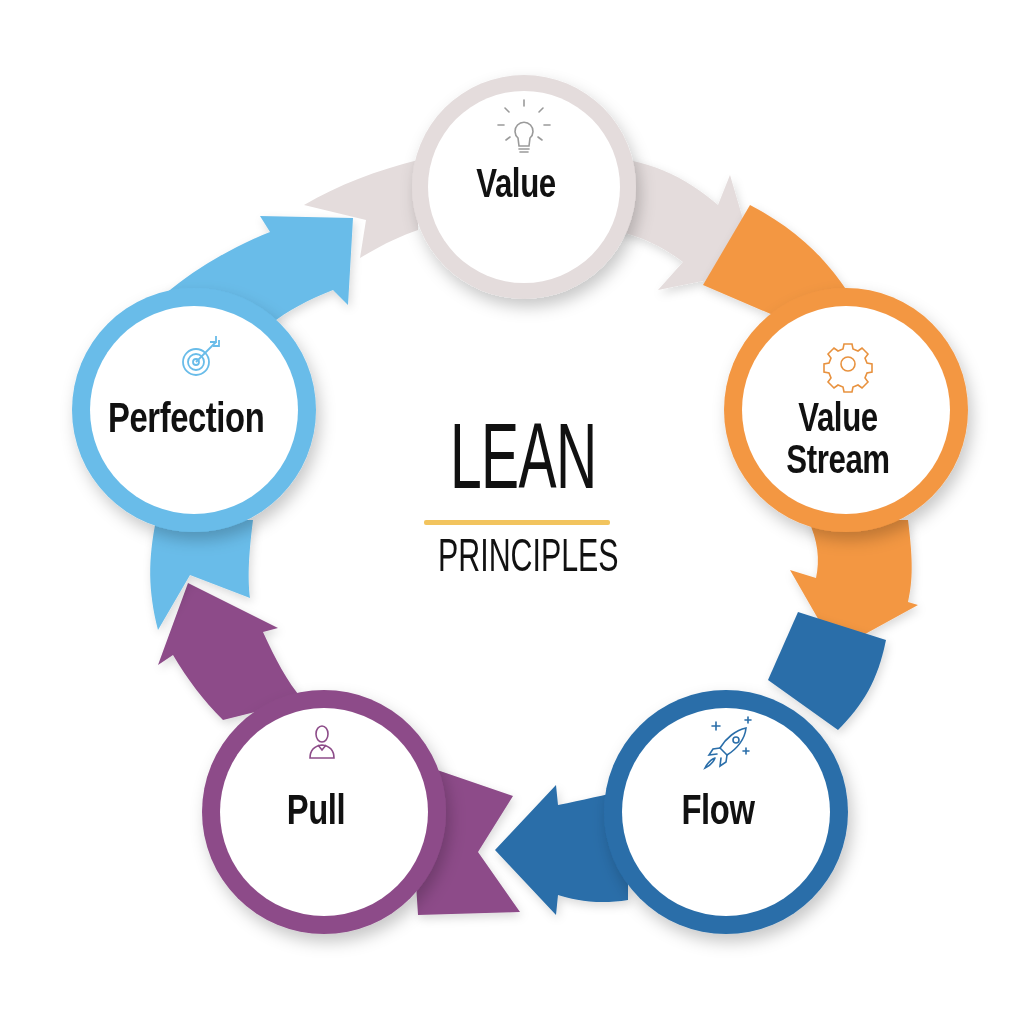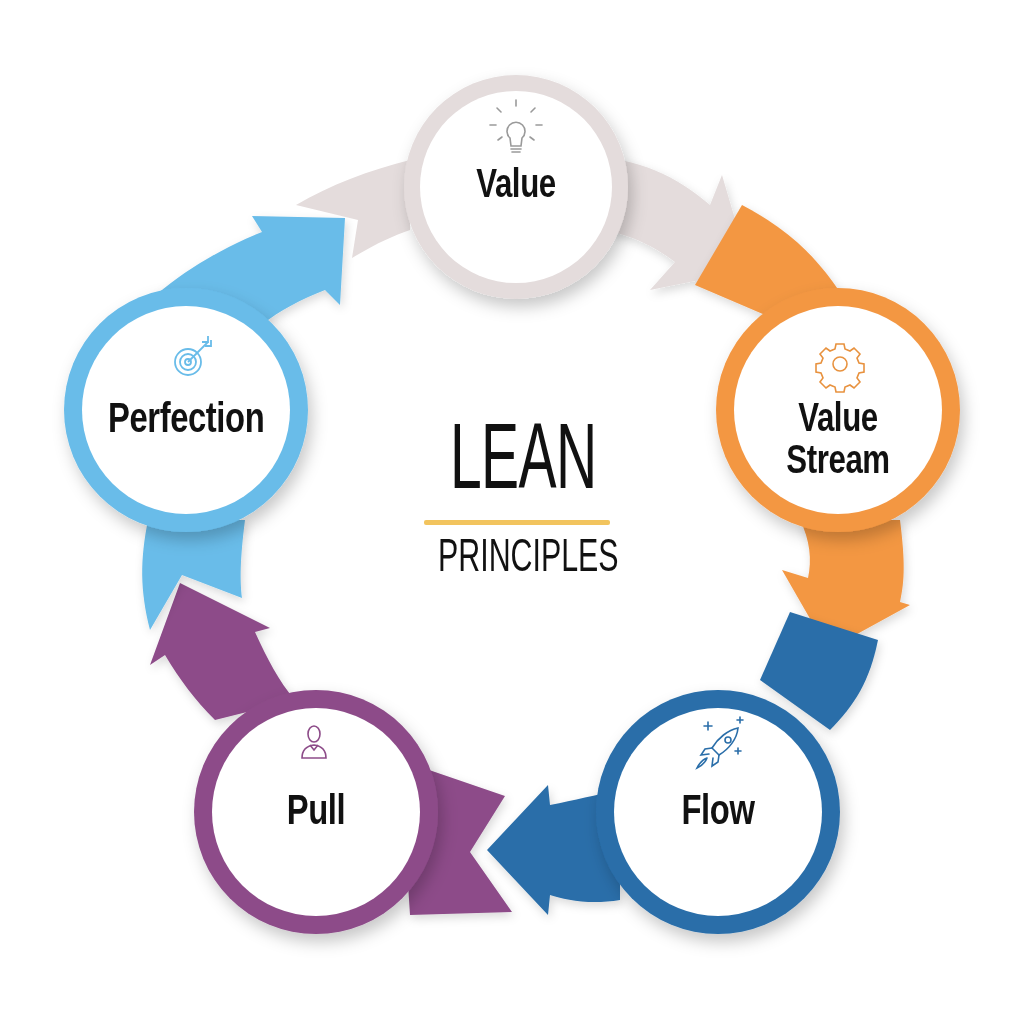--- a/index.html
+++ b/index.html
@@ -1,17 +1,17 @@
 <!DOCTYPE html>
 <html><head>
 <meta charset="utf-8">
 <style>
   html, body { margin:0; padding:0; background:#ffffff; }
   body { width:1024px; height:1024px; position:relative; overflow:hidden; font-family:"Liberation Sans", sans-serif; }
-  #stage { position:absolute; left:0; top:0; width:908px; height:1024px; }
+  #stage { position:absolute; left:0; top:0; width:908px; height:1024px;padding-left:8px; }
   .label { position:absolute; text-align:center; color:#111; font-family:"Liberation Sans", sans-serif; font-weight:bold; transform:scaleX(0.78); transform-origin:center; letter-spacing:-0.5px; line-height:1.05; }
   .center-title { position:absolute; left:412px; top:410px; width:200px; text-align:center; font-size:92px; line-height:92px; color:#111; font-family:"Liberation Sans", sans-serif; transform:scaleX(0.62); transform-origin:center; letter-spacing:-1px; }
   .center-bar { position:absolute; left:424px; top:520px; width:186px; height:5px; background:#f2c45e; border-radius:2px; }
   .center-sub { position:absolute; left:400px; top:530px; width:224px; text-align:center; font-size:46px; line-height:50px; color:#111; font-family:"Liberation Sans", sans-serif; transform:scaleX(0.66); transform-origin:center; }
 </style>
 </head>
 <body>
 
 <div id="stage">
   <svg width="1024" height="1024" viewBox="0 0 1024 1024" xmlns="http://www.w3.org/2000/svg">

